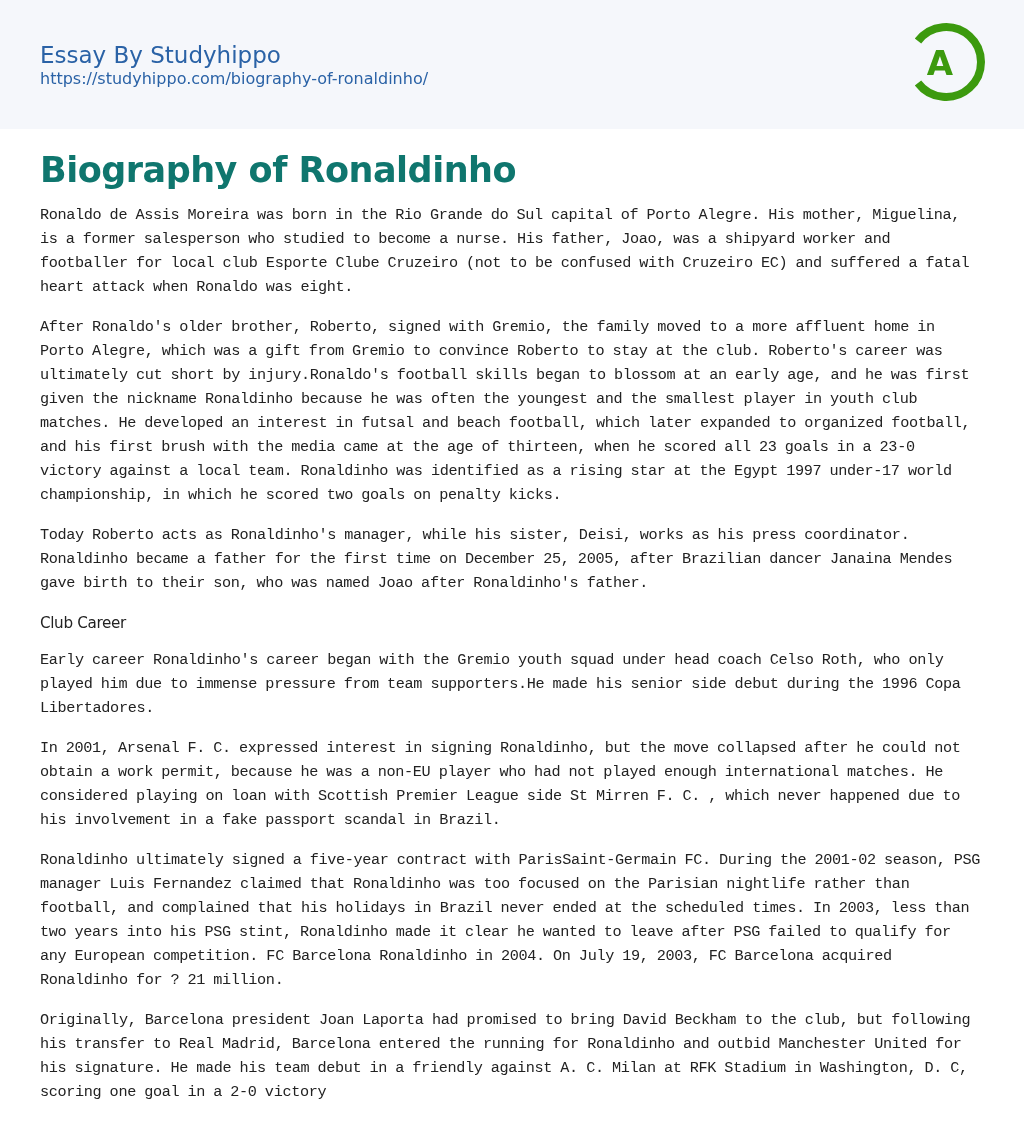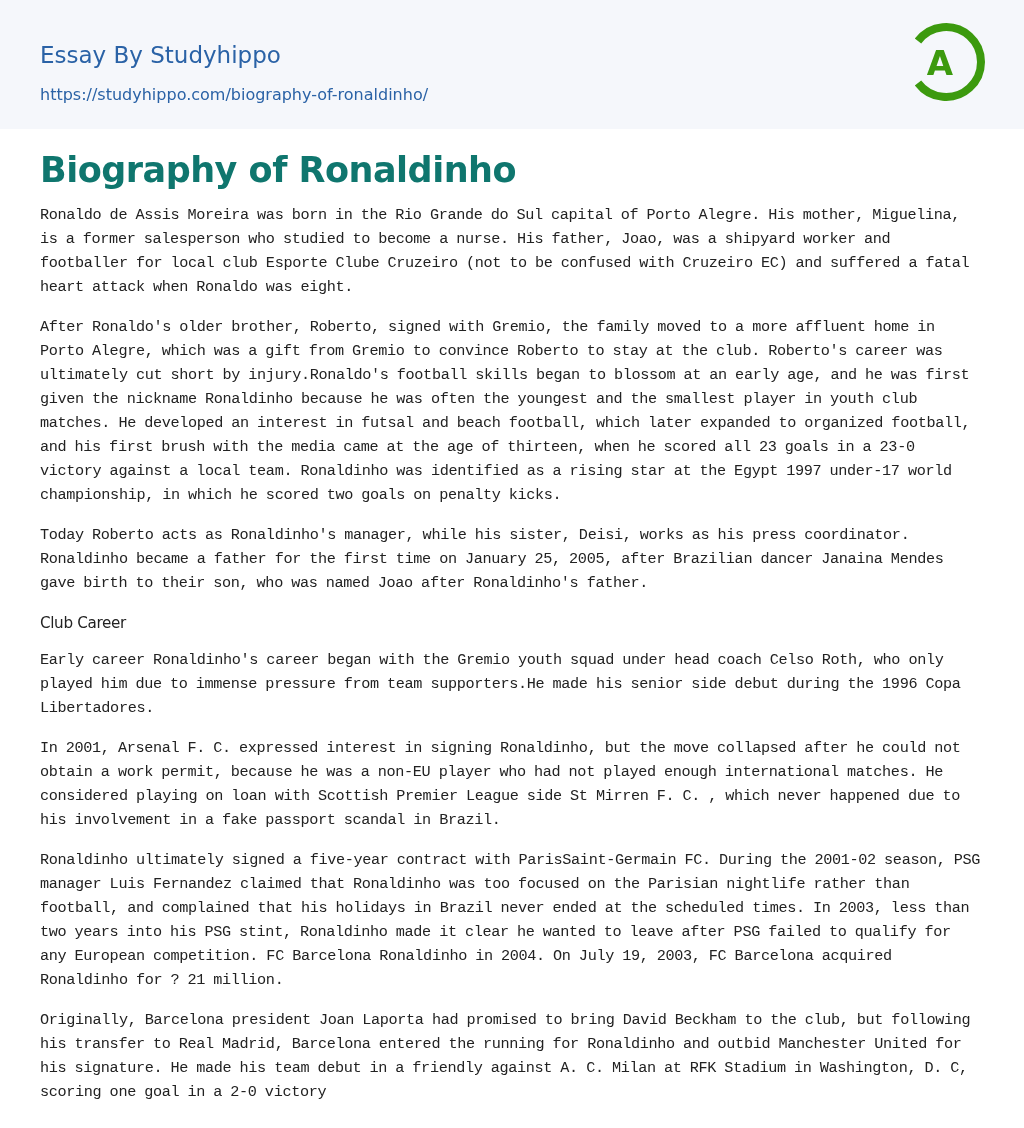--- a/index.html
+++ b/index.html
@@ -1,19 +1,19 @@
 <!DOCTYPE html>
 <html><head>
   <meta charset="utf-8">
   <style>
     html, body { margin: 0; padding: 0; background: #ffffff; }
     body { width: 1024px; height: 1128px; overflow: hidden; font-family: "DejaVu Sans", sans-serif; color: #1a1a1a; }
     .header { position: relative; height: 129px; background: #f5f7fb; }
     .brand { position: absolute; left: 40px; top: 42px; font-size: 23px; font-weight: normal; color: #2a62a6; letter-spacing: 0; }
-    .url { position: absolute; left: 40px; top: 85px; font-size: 16px; color: #2a62a6; text-decoration: none; }
+    .url { position: absolute; left: 40px; top: 69px; font-size: 16px; color: #2a62a6; text-decoration: none; }
     .logo { position: absolute; left: 912px; top: 19px; width: 74px; height: 86px; }
     .content { padding: 0 40px; }
     .title { margin: 18px 0 10px 0; font-size: 35px; font-weight: bold; color: #0f766e; line-height: 46px; letter-spacing: -0.5px; }
     .para { margin: 0 0 16px 0; font-size: 15.2px; line-height: 24px; color: #222; letter-spacing: -0.35px; word-spacing: -0.5px; font-family: Liberation Mono, monospace; }
     .subhead { margin: 0 0 13px 0; font-size: 15.2px; line-height: 24px; color: #222; letter-spacing: -0.35px; }
   </style>
 </head>
 <body>
 
 <div class="header">
@@ -22,19 +22,19 @@
   <svg class="logo" viewBox="0 0 74 86">
     <path d="M 6 22 A 35 35 0 1 1 6 64" fill="none" stroke="#3c9a0e" stroke-width="8" stroke-linecap="butt"></path>
     <text x="28" y="56" text-anchor="middle" font-family="DejaVu Sans, sans-serif" font-size="34" font-weight="bold" fill="#3c9a0e">A</text>
   </svg>
 </div>
 
 <div class="content">
   <h1 class="title">Biography of Ronaldinho</h1>
   <p class="para">Ronaldo de Assis Moreira was born in the Rio Grande do Sul capital of Porto Alegre. His mother, Miguelina, is a former salesperson who studied to become a nurse. His father, Joao, was a shipyard worker and footballer for local club Esporte Clube Cruzeiro (not to be confused with Cruzeiro EC) and suffered a fatal heart attack when Ronaldo was eight.</p>
   <p class="para">After Ronaldo's older brother, Roberto, signed with Gremio, the family moved to a more affluent home in Porto Alegre, which was a gift from Gremio to convince Roberto to stay at the club. Roberto's career was ultimately cut short by injury.Ronaldo's football skills began to blossom at an early age, and he was first given the nickname Ronaldinho because he was often the youngest and the smallest player in youth club matches. He developed an interest in futsal and beach football, which later expanded to organized football, and his first brush with the media came at the age of thirteen, when he scored all 23 goals in a 23-0 victory against a local team. Ronaldinho was identified as a rising star at the Egypt 1997 under-17 world championship, in which he scored two goals on penalty kicks.</p>
-  <p class="para">Today Roberto acts as Ronaldinho's manager, while his sister, Deisi, works as his press coordinator. Ronaldinho became a father for the first time on January 25, 2005, after Brazilian dancer Janaina Mendes gave birth to their son, who was named Joao after Ronaldinho's father.</p>
+  <p class="para">Today Roberto acts as Ronaldinho's manager, while his sister, Deisi, works as his press coordinator. Ronaldinho became a father for the first time on December 25, 2005, after Brazilian dancer Janaina Mendes gave birth to their son, who was named Joao after Ronaldinho's father.</p>
   <p class="subhead">Club Career</p>
   <p class="para">Early career Ronaldinho's career began with the Gremio youth squad under head coach Celso Roth, who only played him due to immense pressure from team supporters.He made his senior side debut during the 1996 Copa Libertadores.</p>
   <p class="para">In 2001, Arsenal F. C. expressed interest in signing Ronaldinho, but the move collapsed after he could not obtain a work permit, because he was a non-EU player who had not played enough international matches. He considered playing on loan with Scottish Premier League side St Mirren F. C. , which never happened due to his involvement in a fake passport scandal in Brazil.</p>
   <p class="para">Ronaldinho ultimately signed a five-year contract with ParisSaint-Germain FC. During the 2001-02 season, PSG manager Luis Fernandez claimed that Ronaldinho was too focused on the Parisian nightlife rather than football, and complained that his holidays in Brazil never ended at the scheduled times. In 2003, less than two years into his PSG stint, Ronaldinho made it clear he wanted to leave after PSG failed to qualify for any European competition.  FC Barcelona Ronaldinho in 2004. On July 19, 2003, FC Barcelona acquired Ronaldinho for ? 21 million.</p>
   <p class="para">Originally, Barcelona president Joan Laporta had promised to bring David Beckham to the club, but following his transfer to Real Madrid, Barcelona entered the running for Ronaldinho and outbid Manchester United for his signature. He made his team debut in a friendly against A. C. Milan at RFK Stadium in Washington, D. C, scoring one goal in a 2-0 victory</p>
 </div>
 
 </body></html>

